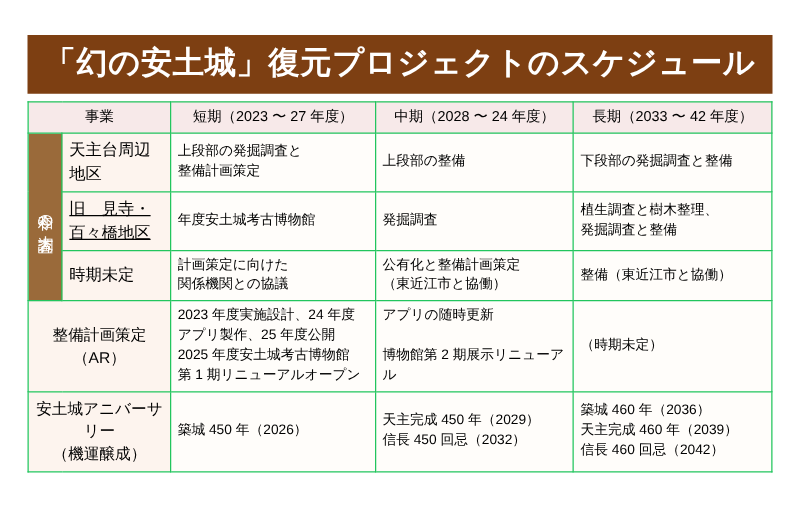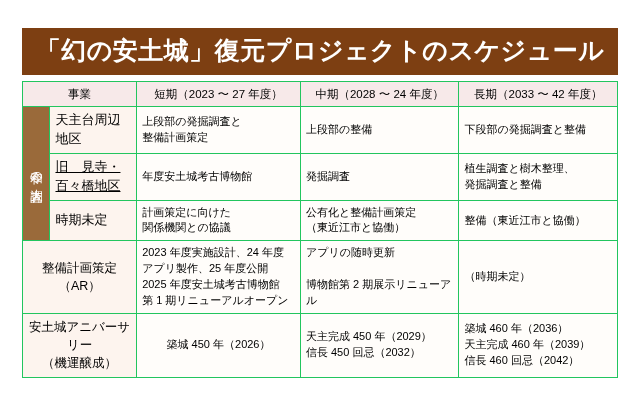--- a/index.html
+++ b/index.html
@@ -65,21 +65,21 @@
     writing-mode: vertical-rl;
     text-orientation: upright;
     display: inline-block;
     line-height: 1.15;
     letter-spacing: 1px;
   }
   .cell {
     background: #fffdfa;
     font-size: 11px;
   }
-  .cell-center { text-align: center; }
+  .cell-center { }
   .subname {
     background: #fdf4ee;
     text-align: left;
     font-size: 13px;
     padding: 4px 2px;
   }
   .subname-two {
     line-height: 1.25;
   }
   .big-label {

